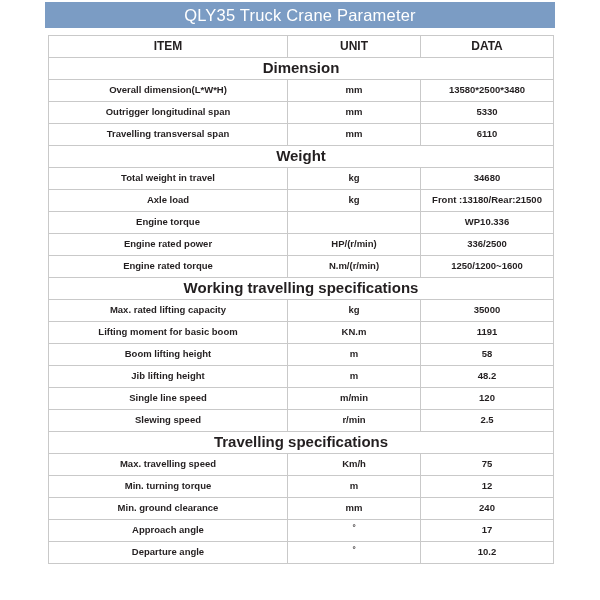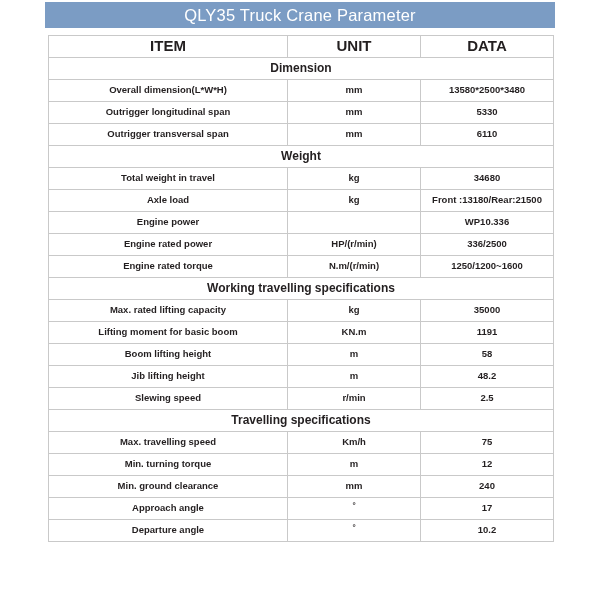--- a/index.html
+++ b/index.html
@@ -69,26 +69,26 @@
     font-weight: bold;
     color: #231f20;
     padding: 0 2px;
     line-height: 1.1;
     box-sizing: border-box;
     white-space: nowrap;
     overflow: hidden;
   }
 
   .spec-table tr.header-row td {
+    font-size: 12px;
+    font-weight: bold;
+  }
+
+  .spec-table tr.section-row td {
     font-size: 15px;
-    font-weight: bold;
-  }
-
-  .spec-table tr.section-row td {
-    font-size: 12px;
     font-weight: bold;
   }
 
   .unit-degree {
     font-size: 8px;
     vertical-align: super;
     line-height: 1;
   }
 
   .empty-cell { }
@@ -121,39 +121,39 @@
           <td>Overall dimension(L*W*H)</td>
           <td>mm</td>
           <td>13580*2500*3480</td>
         </tr>
         <tr class="data-row">
           <td>Outrigger longitudinal span</td>
           <td>mm</td>
           <td>5330</td>
         </tr>
         <tr class="data-row">
-          <td>Outrigger transversal span</td>
+          <td>Travelling transversal span</td>
           <td>mm</td>
           <td>6110</td>
         </tr>
         <tr class="section-row">
           <td colspan="3">Weight</td>
         </tr>
         <tr class="data-row">
           <td>Total weight in travel</td>
           <td>kg</td>
           <td>34680</td>
         </tr>
         <tr class="data-row">
           <td>Axle load</td>
           <td>kg</td>
           <td>Front :13180/Rear:21500</td>
         </tr>
         <tr class="data-row">
-          <td>Engine power</td>
+          <td>Engine torque</td>
           <td class="empty-cell"></td>
           <td>WP10.336</td>
         </tr>
         <tr class="data-row">
           <td>Engine rated power</td>
           <td>HP/(r/min)</td>
           <td>336/2500</td>
         </tr>
         <tr class="data-row">
           <td>Engine rated torque</td>
@@ -177,20 +177,25 @@
           <td>Boom lifting height</td>
           <td>m</td>
           <td>58</td>
         </tr>
         <tr class="data-row">
           <td>Jib lifting height</td>
           <td>m</td>
           <td>48.2</td>
         </tr>
         <tr class="data-row">
+          <td>Single line speed</td>
+          <td>m/min</td>
+          <td>120</td>
+        </tr>
+        <tr class="data-row">
           <td>Slewing speed</td>
           <td>r/min</td>
           <td>2.5</td>
         </tr>
         <tr class="section-row">
           <td colspan="3">Travelling specifications</td>
         </tr>
         <tr class="data-row">
           <td>Max. travelling speed</td>
           <td>Km/h</td>

